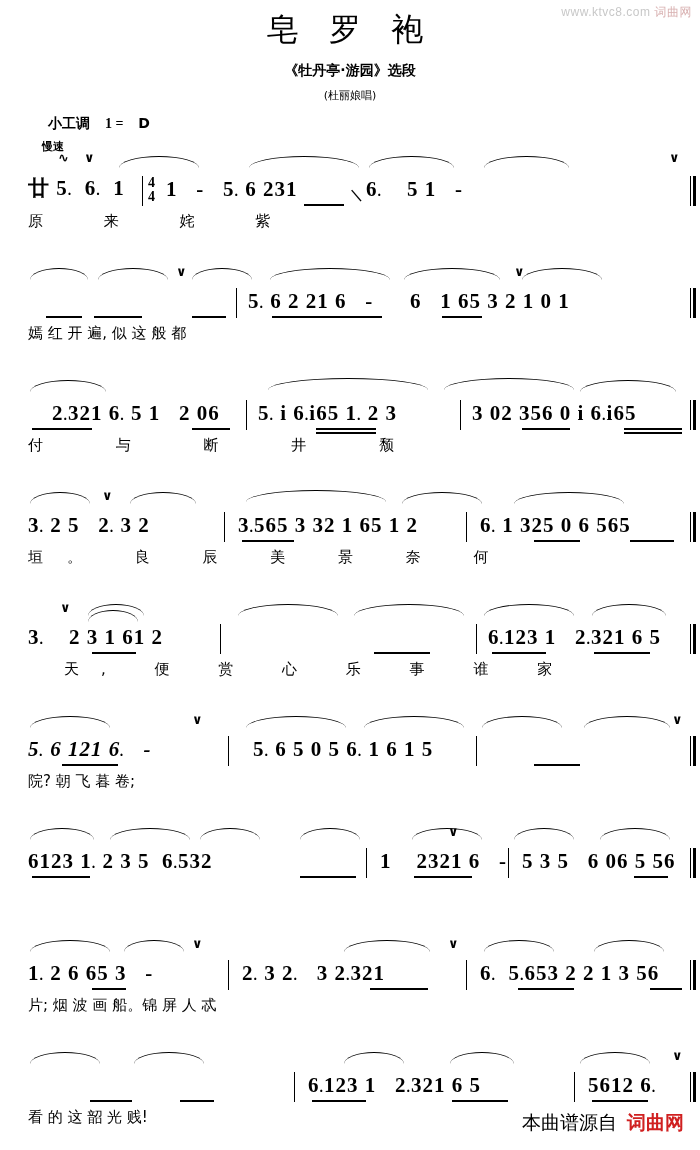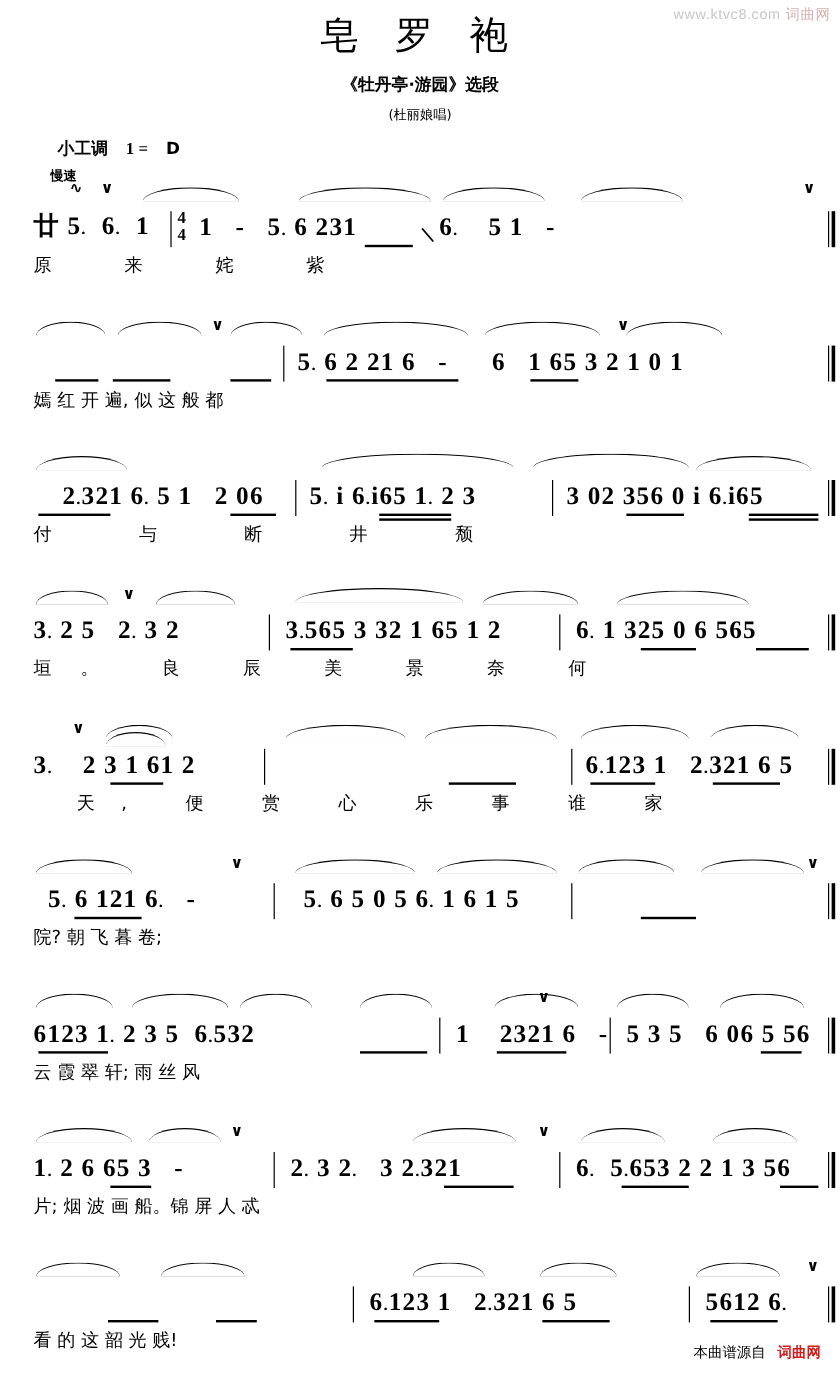--- a/index.html
+++ b/index.html
@@ -148,21 +148,21 @@
     position: absolute;
     font-size: 14px;
     font-weight: bold;
     line-height: 0.95;
     text-align: center;
   }
   .footer {
     position: absolute;
     bottom: 14px;
     right: 16px;
-    font-size: 12px;
+    font-size: 19px;
     font-family: "DejaVu Sans", sans-serif;
   }
   .footer .src {
     color: #000;
   }
   .footer .brand {
     color: #d02020;
     margin-left: 10px;
     font-weight: bold;
   }
@@ -311,21 +311,21 @@
 
   <div class="system">
     <div class="notes">
       <span class="slur" style="left:16px; top:0px; width:80px;"></span>
       <span class="slur" style="left:232px; top:0px; width:100px;"></span>
       <span class="slur" style="left:350px; top:0px; width:100px;"></span>
       <span class="slur" style="left:468px; top:0px; width:80px;"></span>
       <span class="slur" style="left:570px; top:0px; width:86px;"></span>
       <span class="mark" style="left:178px; top:-4px;">∨</span>
       <span class="mark" style="left:658px; top:-4px;">∨</span>
-      <span class="n" style="left:26px;">5<span style="font-size:14px">.</span> 6&nbsp;121 6<span style="font-size:14px">.</span>&nbsp; &nbsp;-</span>
+      <span class="n" style="left:14px;font-style:italic;">5<span style="font-size:14px">.</span> 6&nbsp;121 6<span style="font-size:14px">.</span>&nbsp; &nbsp;-</span>
       <span class="beam" style="left:48px; bottom:6px; width:56px;"></span>
       <span class="bar" style="left:214px;"></span>
       <span class="n" style="left:228px;margin-left:11px;">5<span style="font-size:14px">.</span> 6&nbsp;5&nbsp;0&nbsp;5&nbsp;6<span style="font-size:14px">.</span> 1&nbsp;6&nbsp;1&nbsp;5</span>
       <span class="bar" style="left:462px;"></span>
       <span class="beam" style="left:520px; bottom:6px; width:46px;"></span>
       <span class="barend" style="left:676px;"></span>
     </div>
     <div class="lyrics">
       <span class="ly" style="left:14px;">院? 朝 飞 暮 卷;</span>
     </div>
@@ -345,23 +345,20 @@
       <span class="beam" style="left:18px; bottom:6px; width:58px;"></span>
       <span class="beam" style="left:286px; bottom:6px; width:56px;"></span>
       <span class="bar" style="left:352px;"></span>
       <span class="n" style="left:366px;">1&nbsp; &nbsp; 2321&nbsp;6&nbsp; &nbsp;-</span>
       <span class="beam" style="left:400px; bottom:6px; width:58px;"></span>
       <span class="bar" style="left:494px;"></span>
       <span class="n" style="left:508px;">5&nbsp;3&nbsp;5&nbsp; &nbsp;6&nbsp;06&nbsp;5&nbsp;56</span>
       <span class="beam" style="left:620px; bottom:6px; width:34px;"></span>
       <span class="barend" style="left:676px;"></span>
     </div>
-    <div class="lyrics">
-      <span class="ly" style="left:14px;">云 霞 翠 轩; 雨 丝 风</span>
-    </div>
   </div>
 
   <div class="system">
     <div class="notes">
       <span class="slur" style="left:16px; top:0px; width:80px;"></span>
       <span class="slur" style="left:110px; top:0px; width:60px;"></span>
       <span class="slur" style="left:330px; top:0px; width:86px;"></span>
       <span class="slur" style="left:470px; top:0px; width:70px;"></span>
       <span class="slur" style="left:580px; top:0px; width:70px;"></span>
       <span class="mark" style="left:178px; top:-4px;">∨</span>

